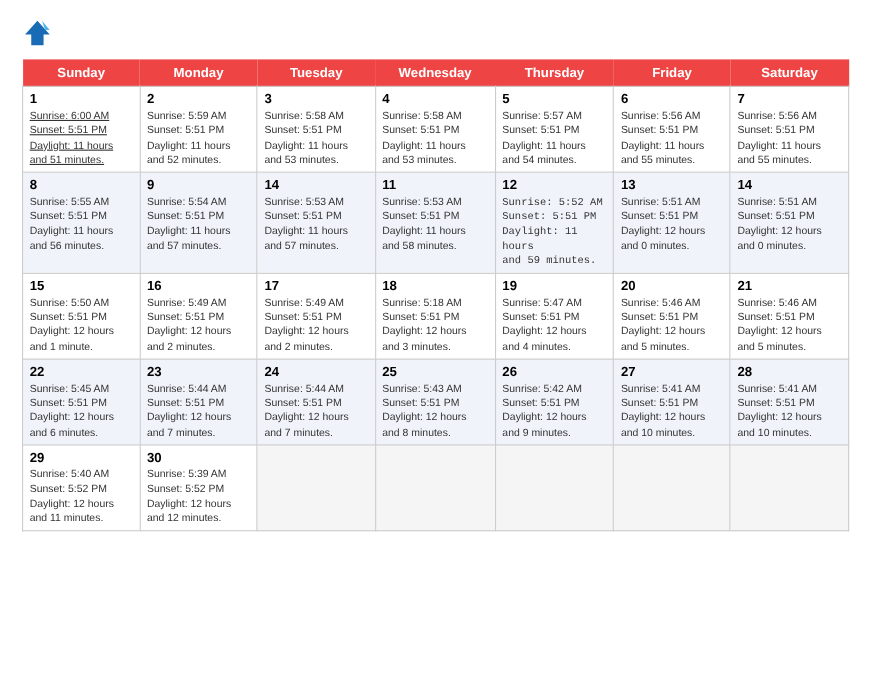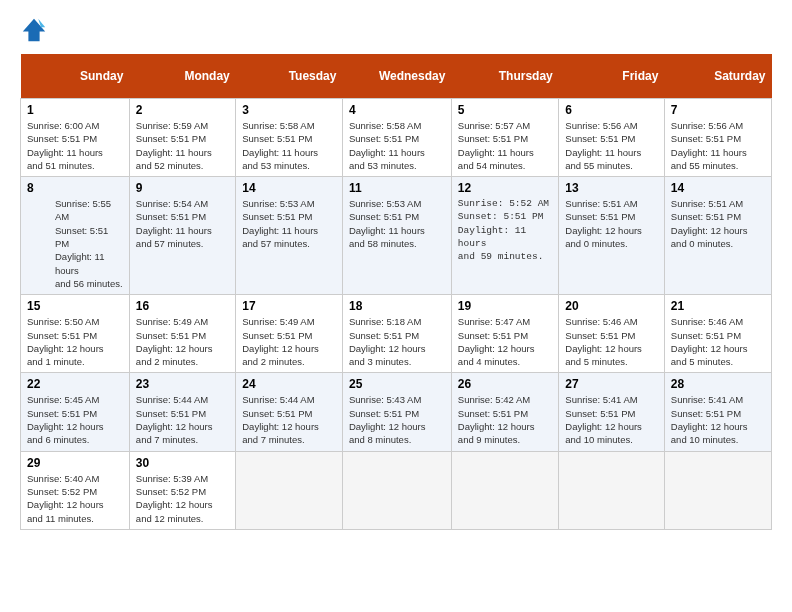--- a/index.html
+++ b/index.html
@@ -49,24 +49,24 @@
     .subtitle {
       font-size: 14px;
       color: #555;
     }
     table {
       width: 100%;
       border-collapse: collapse;
       font-size: 10px;
     }
     thead tr th {
-      background-color: #c2410c;
+      background-color: #ef4444;
       color: #fff;
-      padding: 15px 6px;
-      text-align: right;
+      padding: 5px 6px;
+      text-align: center;
       font-size: 12px;
       font-weight: bold;
     }
     tbody tr td {
       border: 1px solid #ccc;
       padding: 4px 6px;
       vertical-align: top;
       width: 113px;
       min-height: 70px;
       background: #fff;
@@ -119,21 +119,21 @@
           <th>Wednesday</th>
           <th>Thursday</th>
           <th>Friday</th>
           <th>Saturday</th>
         </tr>
     </thead>
     <tbody id="cal-body">
     <tr>
           <td>
             <span class="day-num">1</span>
-            <div class="day-info" style="white-space: pre-line;">Sunrise: 6:00 AM
+            <div class="day-info" style="white-space: pre-line; text-decoration: underline;">Sunrise: 6:00 AM
 Sunset: 5:51 PM
 Daylight: 11 hours
 and 51 minutes.</div>
           </td>
           <td>
             <span class="day-num">2</span>
             <div class="day-info" style="white-space: pre-line;">Sunrise: 5:59 AM
 Sunset: 5:51 PM
 Daylight: 11 hours
 and 52 minutes.</div>
@@ -170,21 +170,21 @@
             <span class="day-num">7</span>
             <div class="day-info" style="white-space: pre-line;">Sunrise: 5:56 AM
 Sunset: 5:51 PM
 Daylight: 11 hours
 and 55 minutes.</div>
           </td>
         </tr>
         <tr>
           <td>
             <span class="day-num">8</span>
-            <div class="day-info" style="white-space: pre-line; margin-left: 28px;">Sunrise: 5:55 AM
+            <div class="day-info" style="white-space: pre-line;">Sunrise: 5:55 AM
 Sunset: 5:51 PM
 Daylight: 11 hours
 and 56 minutes.</div>
           </td>
           <td>
             <span class="day-num">9</span>
             <div class="day-info" style="white-space: pre-line;">Sunrise: 5:54 AM
 Sunset: 5:51 PM
 Daylight: 11 hours
 and 57 minutes.</div>

